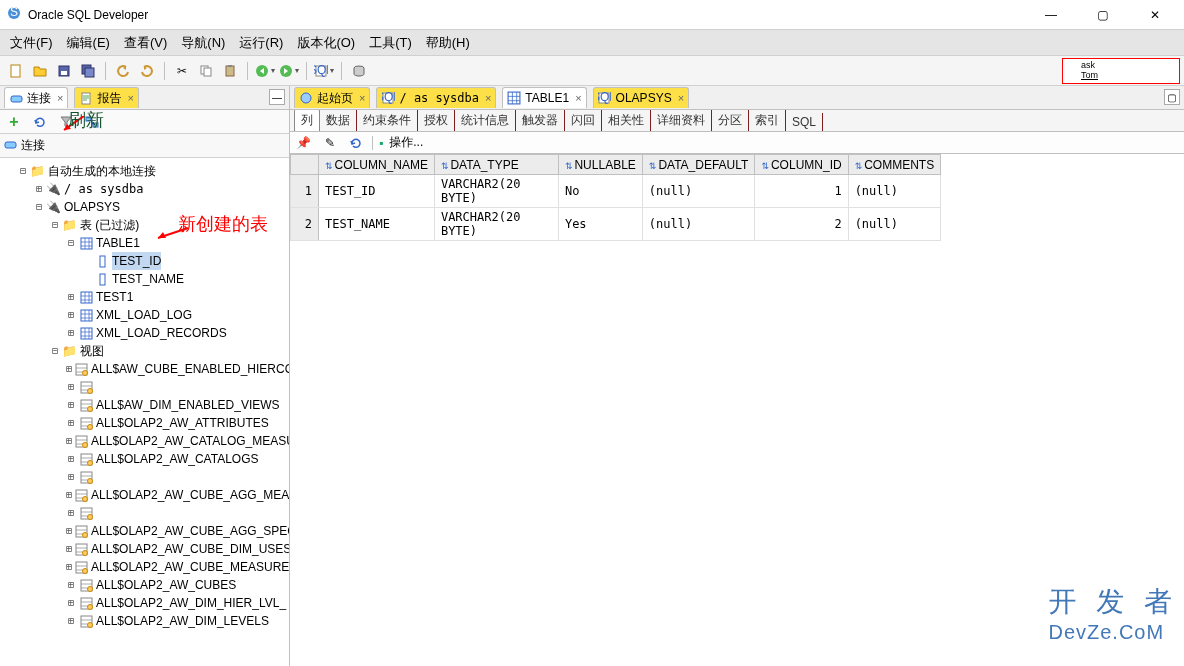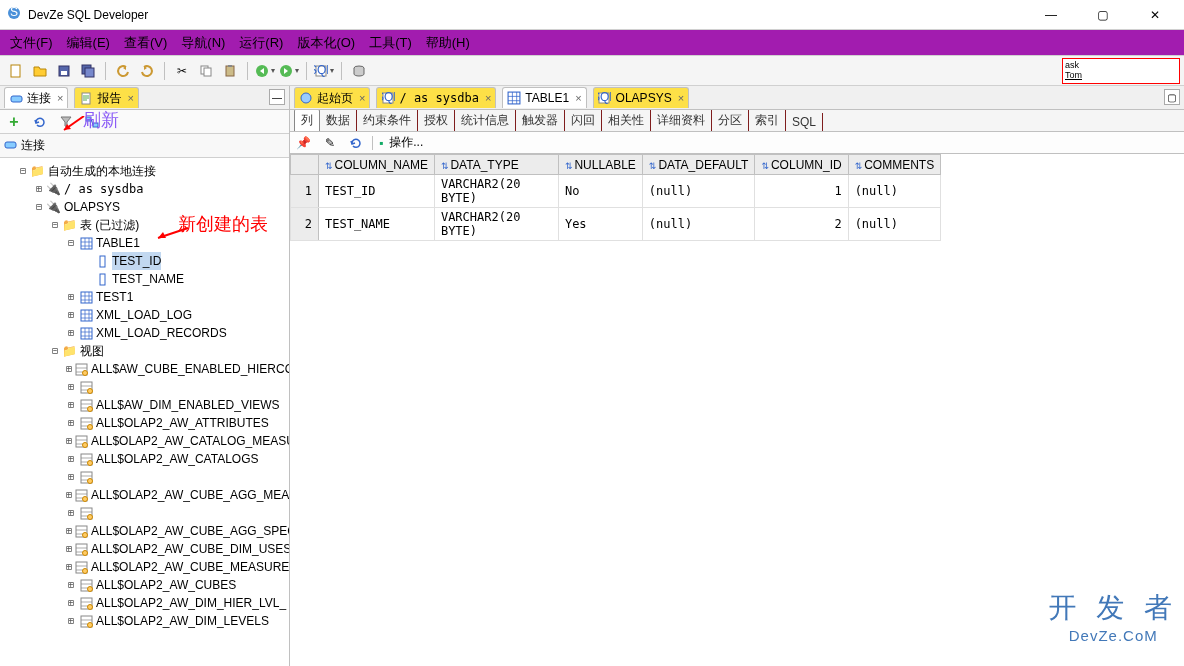--- a/index.html
+++ b/index.html
@@ -1,38 +1,38 @@
 <!DOCTYPE html>
 <html><head>
 <meta charset="utf-8">
 <style>
 * { box-sizing: border-box; margin: 0; padding: 0; font-family: "Microsoft YaHei", Tahoma, sans-serif; font-size: 12px; }
 body { background: #fff; width: 1184px; height: 666px; overflow: hidden; position: relative; }
 .titlebar { height: 30px; background: #fff; border-bottom: 1px solid #d0d0d0; display: flex; align-items: center; padding: 0 6px; gap: 6px; }
 .titlebar .app-icon svg { width: 16px; height: 16px; }
 .titlebar .title { flex: 1; font-size: 12px; }
 .titlebar .wbtn { width: 46px; height: 28px; display: flex; align-items: center; justify-content: center; cursor: pointer; }
-.menubar { height: 26px; display: flex; align-items: center; padding: 0 10px; gap: 14px; border-bottom: 1px solid #d0d0d0; background:#a21caf; }
+.menubar { height: 26px; display: flex; align-items: center; padding: 0 10px; gap: 14px; border-bottom: 1px solid #d0d0d0; background:#e5e5e5; }
 .menubar span { cursor: pointer; font-size: 13px; }
 .toolbar { height: 30px; display: flex; align-items: center; padding: 0 6px; gap: 4px; border-bottom: 1px solid #d0d0d0; background:#f5f5f5; position:relative; }
 .tool-ic { width: 20px; height: 20px; display: flex; align-items: center; justify-content: center; border-radius:2px; cursor:pointer; }
 .tool-sep { width: 1px; height: 18px; background: #c0c0c0; margin: 0 3px; }
 .drop::after { content:"▾"; font-size: 8px; margin-left:2px; color:#555; }
 .right-panel { position:absolute; right:4px; top:2px; background:#fff; border:1px solid #f00; width:118px; height:26px; padding:1px 2px; font-size:9px; line-height:10px; font-family:Arial; }
-.right-panel div{font-size:9px;}
+.right-panel div{font-size:9px;margin-left:16px;}
 .main { display: flex; height: 610px; }
 .left { width: 290px; border-right: 1px solid #c0c0c0; display: flex; flex-direction: column; background:#fafafa; }
 .right { flex: 1; display: flex; flex-direction: column; }
 .tabrow { height: 24px; display: flex; align-items: center; padding: 0 4px; gap: 6px; border-bottom: 1px solid #c0c0c0; background:#f0f0f0; }
 .tab { display: flex; align-items: center; gap: 4px; padding: 2px 4px; background: #fde047; border: 1px solid #c0c0c0; border-bottom:none; border-radius:3px 3px 0 0; height:21px; cursor:pointer;}
 .tab-active { background:#fff; }
 .tab .tic { width:14px; height:14px; display:flex; align-items:center; justify-content:center; }
 .tab .xb { color:#666; font-size:11px; cursor:pointer; margin-left:2px; }
 .left .mini-tool { height: 24px; display: flex; align-items: center; padding: 0 4px; gap: 6px; border-bottom: 1px solid #d0d0d0; position:relative; }
-.left .mini-tool .an1 { position:absolute; left:83px; top:-2px; color:#8b5cf6; font-size:18px; font-family:"SimSun"; }
+.left .mini-tool .an1 { position:absolute; left:68px; top:-2px; color:#14532d; font-size:18px; font-family:"SimSun"; }
 .left .tree-header { display:flex; align-items:center; gap:4px; padding:3px 4px; border-bottom:1px solid #d0d0d0; background:#f8f8f8;}
 .tree { flex:1; overflow:auto; background:#fff; padding:4px 2px; position:relative; }
 .tree ul { list-style:none; padding-left:16px; }
 .tree li { white-space: nowrap; height:18px; line-height:18px; display:flex; align-items:center; gap:3px; }
 .tree li .tw { width:10px; display:inline-block; text-align:center; color:#555; cursor:pointer; font-size:10px; font-family:monospace;}
 .tree li .ic { width:14px; height:14px; display:inline-flex; align-items:center; justify-content:center; }
 .sel { background:#c2d8f0; }
 .folder { color:#b58900; }
 .conn-ic { color:#2b7; }
 .tbl-ic svg, .col-ic svg, .view-ic svg { width:13px; height:13px; }
@@ -44,35 +44,35 @@
 .right .ops-row { height:22px; display:flex; align-items:center; gap:6px; padding:0 4px; border-bottom:1px solid #c0c0c0; background:#fdfdfd;}
 .right .grid-wrap { background:#fff; overflow:auto; flex:1; }
 table.cols { border-collapse: collapse; font-size:12px; }
 table.cols th { background:#ececec; border:1px solid #c0c0c0; padding:2px 6px; font-weight:normal; text-align:left; height:20px; }
 table.cols th .sort { font-size:9px; color:#36c; margin-right:2px; }
 table.cols td { border:1px solid #e0e0e0; padding:2px 6px; height:18px; font-family:Consolas,monospace; }
 table.cols td.rn { background:#ececec; text-align:right; width:28px; border-right:1px solid #c0c0c0;}
 .right-align{ text-align:right; }
 .minbox { width:16px; height:16px; border:1px solid #aaa; background:#fff; display:flex; align-items:center; justify-content:center; font-size:10px; cursor:pointer;}
 .restore-btn{ position:absolute; right:4px; top:3px; }
-.watermark { position:absolute; right:6px; bottom:22px; font-family:"SimSun"; color:#2e6ab1; text-align:center; pointer-events:none; opacity:0.9; }
+.watermark { position:absolute; right:6px; bottom:22px; font-family:"SimSun"; color:#2e6ab1; text-align:left; pointer-events:none; opacity:0.9; }
 .watermark .w1{ font-size:28px; letter-spacing:6px; }
-.watermark .w2{ font-size:15px; letter-spacing:1px; color:#2e6ab1; font-family:"Arial"; }
+.watermark .w2{ font-size:20px; letter-spacing:1px; color:#2e6ab1; font-family:"Arial"; }
 </style>
 </head>
 <body>
 
 <div class="titlebar">
   <span class="app-icon">
     <svg viewBox="0 0 16 16">
         <circle cx="8" cy="8" r="6" fill="#4a90d9"></circle>
         <text x="8" y="11" font-size="8" fill="#fff" text-anchor="middle">S</text>
       </svg>
   </span>
-  <span class="title">DevZe SQL Developer</span>
+  <span class="title">Oracle SQL Developer</span>
   <div class="wbtn">
       <span>—</span>
     </div>
   <div class="wbtn">
       <span>▢</span>
     </div>
   <div class="wbtn">
       <span>✕</span>
     </div>
 </div>

